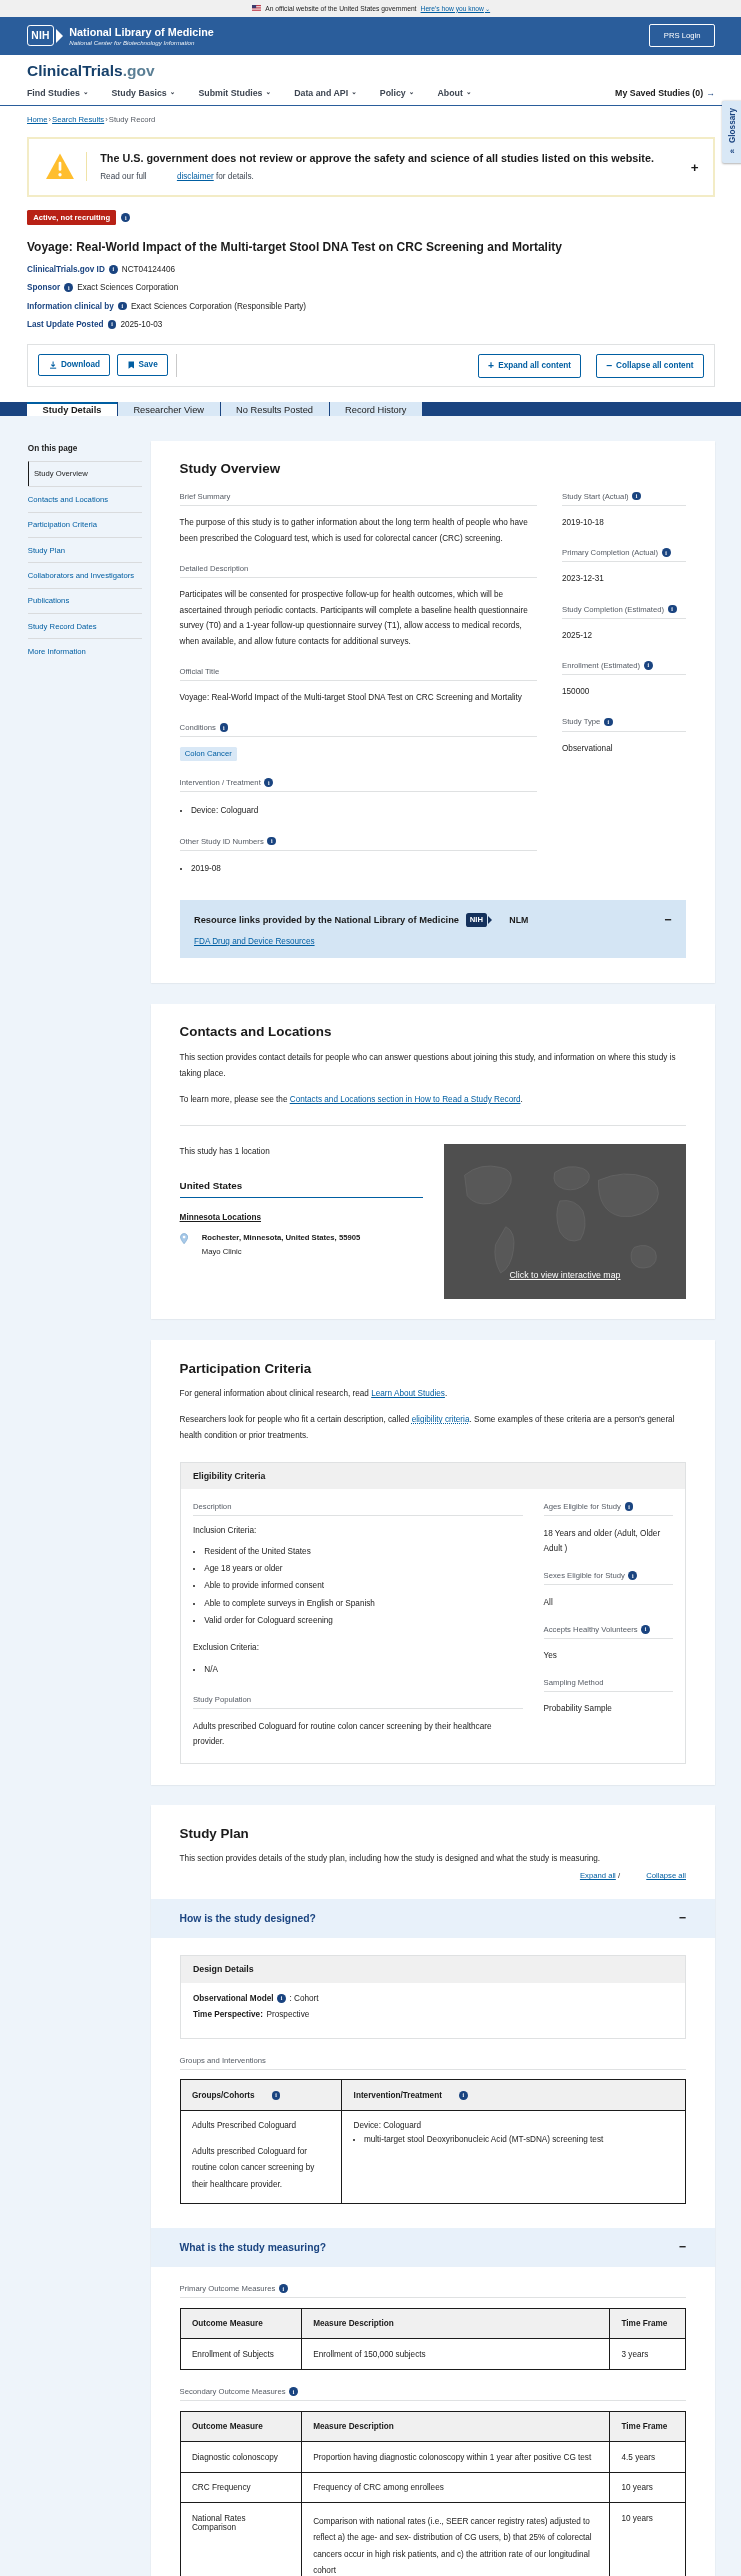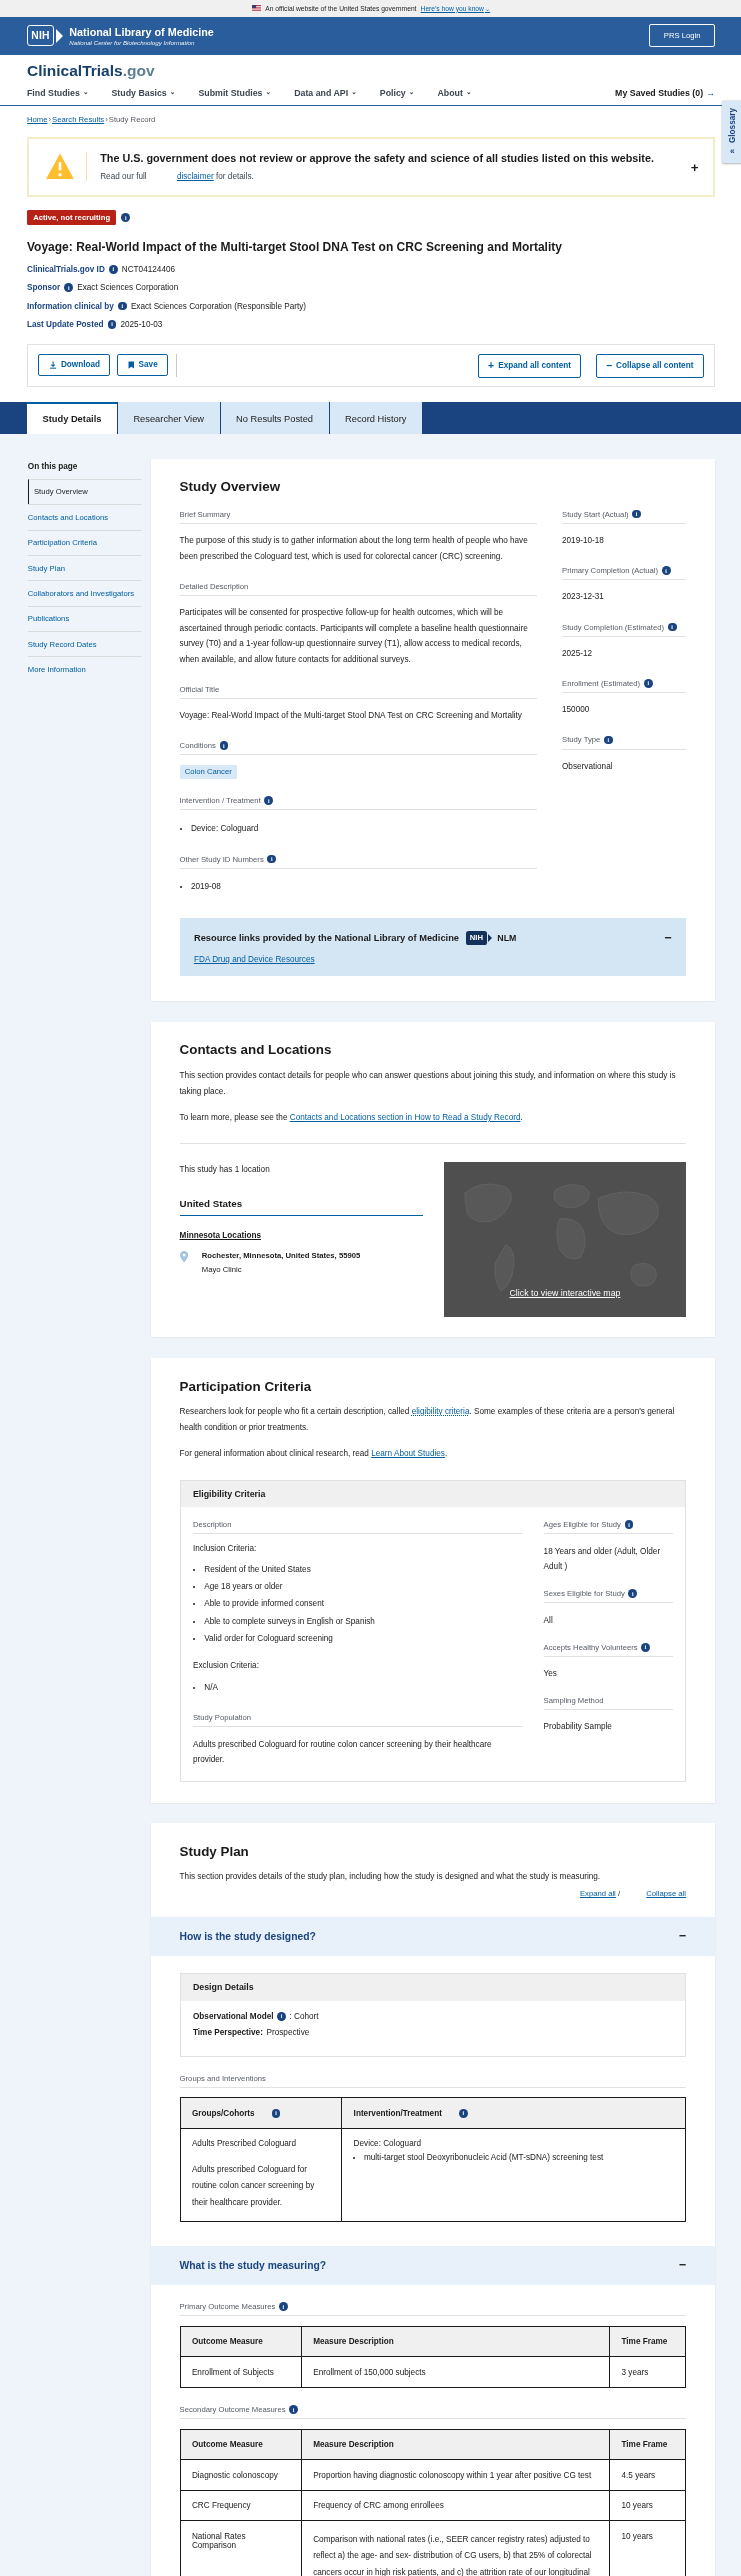--- a/index.html
+++ b/index.html
@@ -68,21 +68,21 @@
   
   .action-bar { margin:15.5px 27px 0 27px; border:0.5px solid #dfe1e2; padding:8.2px 10.3px; display:flex; align-items:flex-start; }
   .obtn { display:inline-flex; align-items:center; gap:4.1px; border:1px solid #005ea2; color:#005ea2; background:#fff; font-size:8.2px; font-weight:bold; padding:5.7px 9.3px; border-radius:2.1px; cursor:pointer; }
   .obtn + .obtn { margin-left:7.2px; }
   .vdiv { width:0.5px; height:23px; background:#c9c9c9; margin-left:8.2px; }
   .right-actions { margin-left:auto; display:flex; gap:7.2px; }
   .sign-plus::before { content:"+"; font-size:10.3px; font-weight:bold; }
   .sign-minus::before { content:"−"; font-size:10.3px; font-weight:bold; }
 
   
-  .tabbar { margin-top:14.4px; background:#1a4480; height:32px; display:flex; align-items:stretch; padding-left:27px; }
+  .tabbar { margin-top:14.4px; background:#1a4480; height:14px; display:flex; align-items:stretch; padding-left:27px; }
   .tab { display:flex; align-items:center; justify-content:center; font-size:9.3px; padding:0 15.5px; background:#d9e8f6; color:#1b1b1b; margin-right:1px; cursor:pointer; border-top:2.1px solid #d9e8f6; }
   .tab.active { background:#fff; border-top:2.1px solid #005ea2; font-weight:bold; }
 
   
   .content { background:#eef4fa; padding:25px 27px 41px 14.4px; display:flex; gap:8.2px; }
   .onpage { width:128px; flex:0 0 128px; padding:3.1px 0 0 13.4px; }
   .onpage-title { font-weight:bold; font-size:8.2px; color:#1b1b1b; padding-bottom:8.2px; }
   .onpage-item { display:block; padding:7.7px 0; border-top:0.5px solid #d9dbdd; font-size:7.7px; text-decoration:none; }
   .onpage-item.link { color:#005ea2; }
   .onpage-item.current { color:#1b1b1b; border-left:1.5px solid #1b1b1b; padding-left:5.2px; }
@@ -104,21 +104,21 @@
   .ov-aside { width:124px; flex:0 0 124px; }
   .chip { display:inline-block; background:#d9e8f6; color:#005ea2; font-size:7.7px; padding:2.6px 5.2px; border-radius:1.5px; text-decoration:none; }
   ul.dots { margin:3.1px 0 0 11.3px; }
   ul.dots li { font-size:8.2px; line-height:2.1; }
   .resource-box { margin:23px 0 4.1px 0; background:#d4e5f4; padding:12.4px 14.4px; }
   .rb-top { display:flex; align-items:center; }
   .rb-title { font-size:9.3px; font-weight:bold; color:#1b1b1b; }
   .nihnlm { display:inline-flex; align-items:center; margin-left:7.2px; gap:3.1px; }
   .nihnlm .box { background:#14315c; color:#fff; font-weight:bold; font-size:7.7px; border-radius:2.6px; padding:2.6px 3.6px; display:inline-flex; align-items:center; }
   .nihnlm .bchev { width:0; height:0; border-top:4.6px solid transparent; border-bottom:4.6px solid transparent; border-left:4.6px solid #14315c; margin-left:-1.5px; }
-  .nihnlm .nlm { font-weight:bold; font-size:8.8px; color:#1b1b1b; margin-left:2px; }
+  .nihnlm .nlm { font-weight:bold; font-size:8.8px; color:#1b1b1b; margin-left:14px; }
   .rb-minus { margin-left:auto; font-size:12.4px; font-weight:bold; color:#1b1b1b; cursor:pointer; }
   .rb-minus::after { content:"−"; }
   .rb-link { display:inline-block; margin-top:10.3px; }
 
   
   .hr { border:0; border-top:0.5px solid #dfe1e2; margin:17.5px 0; }
   .loc-flex { display:flex; gap:20.6px; }
   .loc-left { flex:1; }
   .country-h { font-size:9.8px; font-weight:bold; padding-bottom:6.2px; border-bottom:1.5px solid #005ea2; margin-top:20.6px; }
   .state-h { font-size:8.2px; font-weight:bold; text-decoration:underline; margin-top:14.4px; }
@@ -476,22 +476,22 @@
             </svg>
             <div class="map-label">Click to view interactive map</div>
           </div>
         </div>
       </div>
     </section>
 
     <section class="card">
       <div class="inner">
         <h2>Participation Criteria</h2>
+        <p class="lead"><span>For general information about clinical research, read </span><a class="blue-link">Learn About Studies</a><span>.</span></p>
         <p class="lead"><span>Researchers look for people who fit a certain description, called </span><a class="dotted-link">eligibility criteria</a><span>. Some examples of these criteria are a person's general health condition or prior treatments.</span></p>
-        <p class="lead"><span>For general information about clinical research, read </span><a class="blue-link">Learn About Studies</a><span>.</span></p>
         <div class="panel">
           <div class="panel-h">Eligibility Criteria</div>
           <div class="panel-b">
             <div class="panel-left">
               <div class="label-row">
                   <span>Description</span>
                 </div>
               <div class="crit-title">Inclusion Criteria:</div>
               <ul class="dots">
                 <li>Resident of the United States</li>

